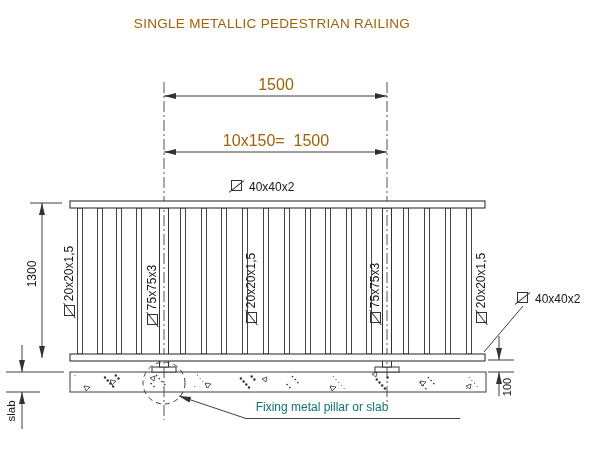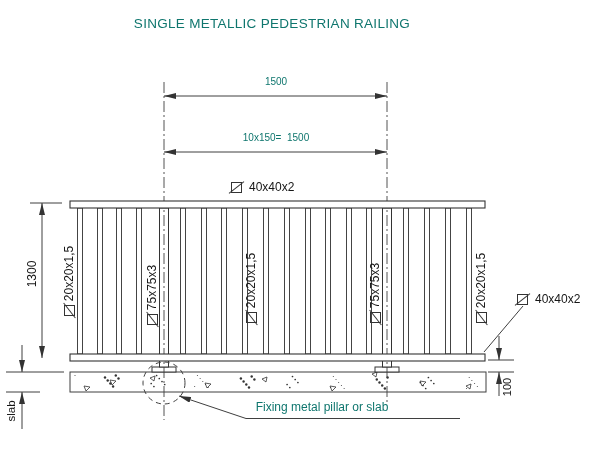--- a/index.html
+++ b/index.html
@@ -1,38 +1,38 @@
 <!DOCTYPE html>
 <html><head>
 <meta charset="utf-8">
 <style>
   html,body{margin:0;padding:0;background:#fff;}
   #canvas{
     position:relative;width:602px;height:453px;background:#ffffff;overflow:hidden;
     font-family:"Liberation Sans","DejaVu Sans",sans-serif;color:#111;
   }
   #drawing{position:absolute;left:0;top:0;}
-  .txt{position:absolute;color:#0f766e;}
+  .txt{position:absolute;color:#a16207;}
   .center{text-align:center;}
   .pre{white-space:pre;text-align:center;}
   .title{font-size:13.5px;letter-spacing:.3px;}
-  .dim{font-size:10px;}
+  .dim{font-size:16px;}
   
   .vlabel{
     position:absolute;display:flex;align-items:center;justify-content:center;gap:4px;
     height:16px;transform:rotate(-90deg);transform-origin:center center;
     font-size:12px;color:#161616;white-space:nowrap;
   }
   
   .shs{position:relative;display:inline-block;width:9px;height:9px;border:1.2px solid #333;flex:0 0 auto;}
   .shs::before{
     content:"";position:absolute;left:-5px;right:-5px;top:50%;height:0;
     border-top:1.2px solid #333;transform:rotate(-38deg);
   }
-  .hlabel{position:absolute;display:flex;align-items:center;gap:7px;font-size:12px;color:#161616;}
+  .hlabel{position:absolute;display:flex;gap:7px;font-size:12px;color:#161616;}
   .note{font-size:12px;color:#0f766e;}
 </style>
 </head>
 <body>
 
 <div id="canvas">
 
   <svg id="drawing" width="602" height="453" viewBox="0 0 602 453">
     <defs>
       <marker id="arr" viewBox="0 0 12 6" refX="12" refY="3" markerWidth="12" markerHeight="6" markerUnits="userSpaceOnUse" orient="auto-start-reverse">

